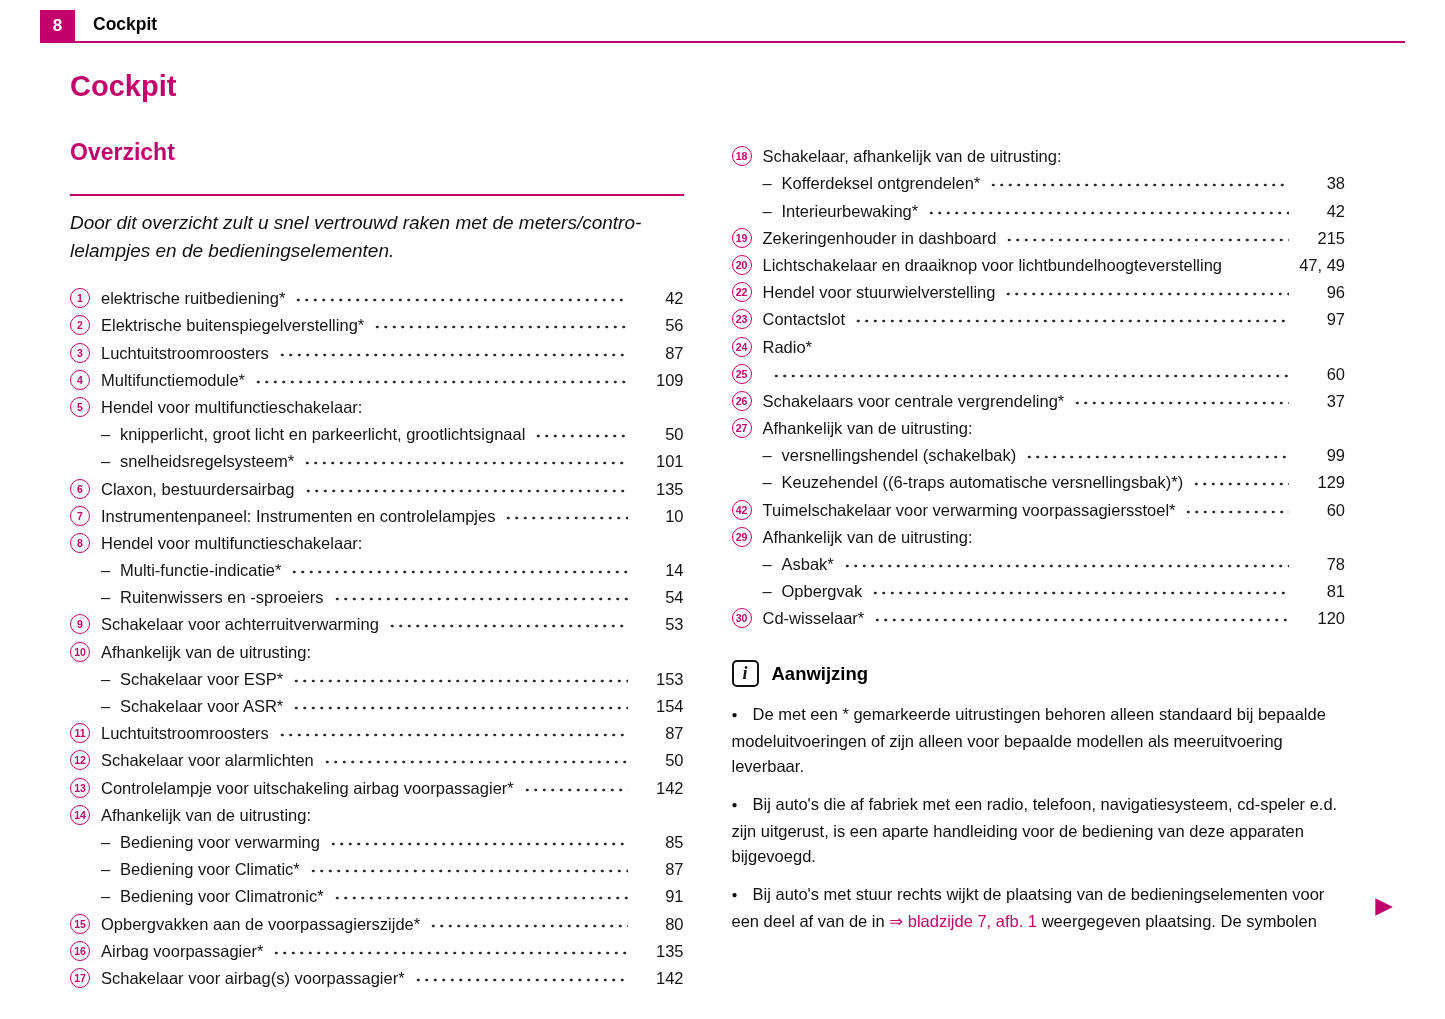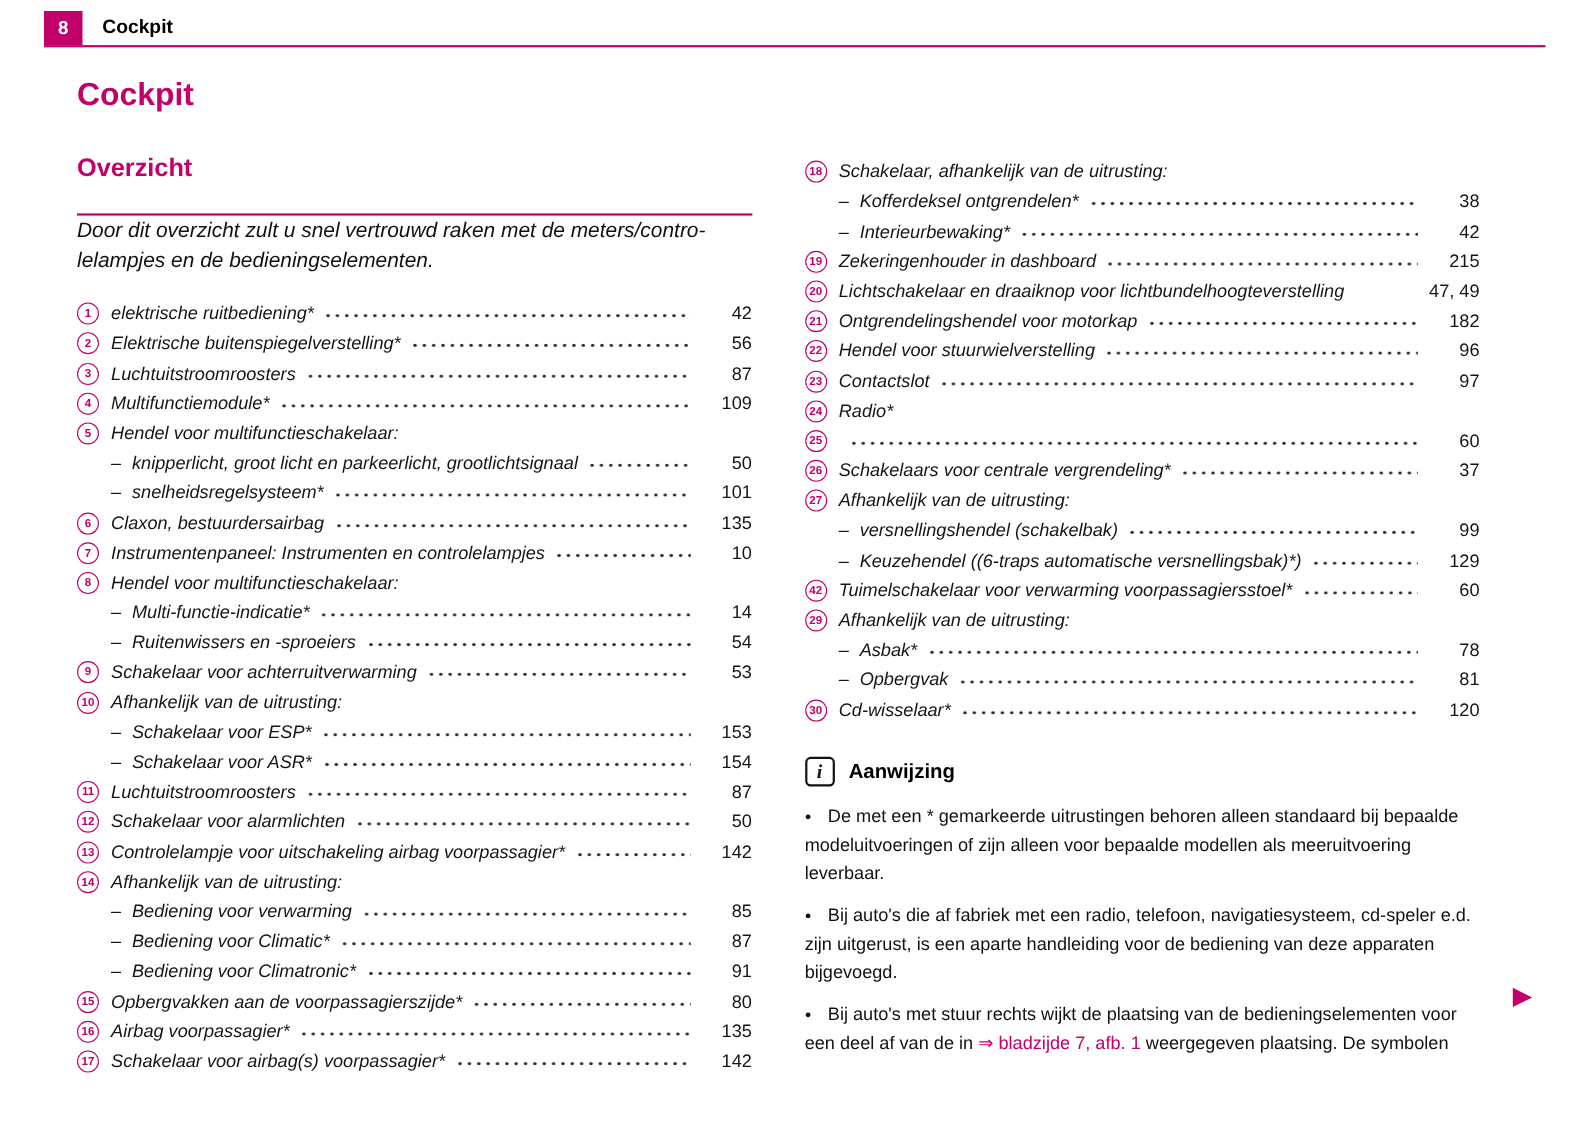--- a/index.html
+++ b/index.html
@@ -33,20 +33,21 @@
   
   .h1 {
     margin: 27px 100px 0 70px;
     color: var(--pink); font-size: 29px; font-weight: bold;
   }
   .h2 {
     color: var(--pink); font-size: 23px; font-weight: bold;
     padding-bottom: 28px; border-bottom: 2px solid var(--pink);
   }
   .intro {
+    margin-top: 13px;
     font-style: italic; font-size: 19px; line-height: 28px;
     white-space: pre-line; color: #111;
   }
 
   
   .columns {
     display: flex; gap: 48px;
     margin: 36px 100px 0 70px;
     align-items: flex-start;
   }
@@ -60,21 +61,21 @@
   }
   .circle {
     width: 20px; height: 20px; flex: none;
     border: 1.5px solid var(--pink); border-radius: 50%;
     color: var(--pink); font-size: 10.5px; font-weight: bold;
     display: flex; align-items: center; justify-content: center;
     margin-right: 11px;
   }
   .toc-row.sub { padding-left: 31px; }
   .dash { flex: none; width: 19px; }
-  .label { white-space: nowrap; font-style: italic; }
+  .label { white-space: nowrap; }
   .leader {
     flex: 1 1 auto; height: 4px; min-width: 0;
     align-self: flex-end; margin: 0 10px 6px 9px;
     background-image: radial-gradient(circle, #2c2c2c 1.25px, transparent 1.7px);
     background-size: 8.5px 4px; background-repeat: repeat-x;
     background-position: left bottom;
   }
   .leader.nodots { background: none; }
   .pagenum { flex: none; min-width: 46px; text-align: right; }
 
@@ -293,26 +294,20 @@
             <span class="circle">19</span>
             <span class="label">Zekeringenhouder in dashboard</span>
             <span class="leader"></span>
             <span class="pagenum">215</span>
           </div>
           <div class="toc-row">
             <span class="circle">20</span>
             <span class="label">Lichtschakelaar en draaiknop voor lichtbundelhoogteverstelling</span>
             <span class="leader nodots"></span>
             <span class="pagenum">47, 49</span>
-          </div>
-          <div class="toc-row">
-            <span class="circle">21</span>
-            <span class="label">Ontgrendelingshendel voor motorkap</span>
-            <span class="leader"></span>
-            <span class="pagenum">182</span>
           </div>
           <div class="toc-row">
             <span class="circle">22</span>
             <span class="label">Hendel voor stuurwielverstelling</span>
             <span class="leader"></span>
             <span class="pagenum">96</span>
           </div>
           <div class="toc-row">
             <span class="circle">23</span>
             <span class="label">Contactslot</span>

